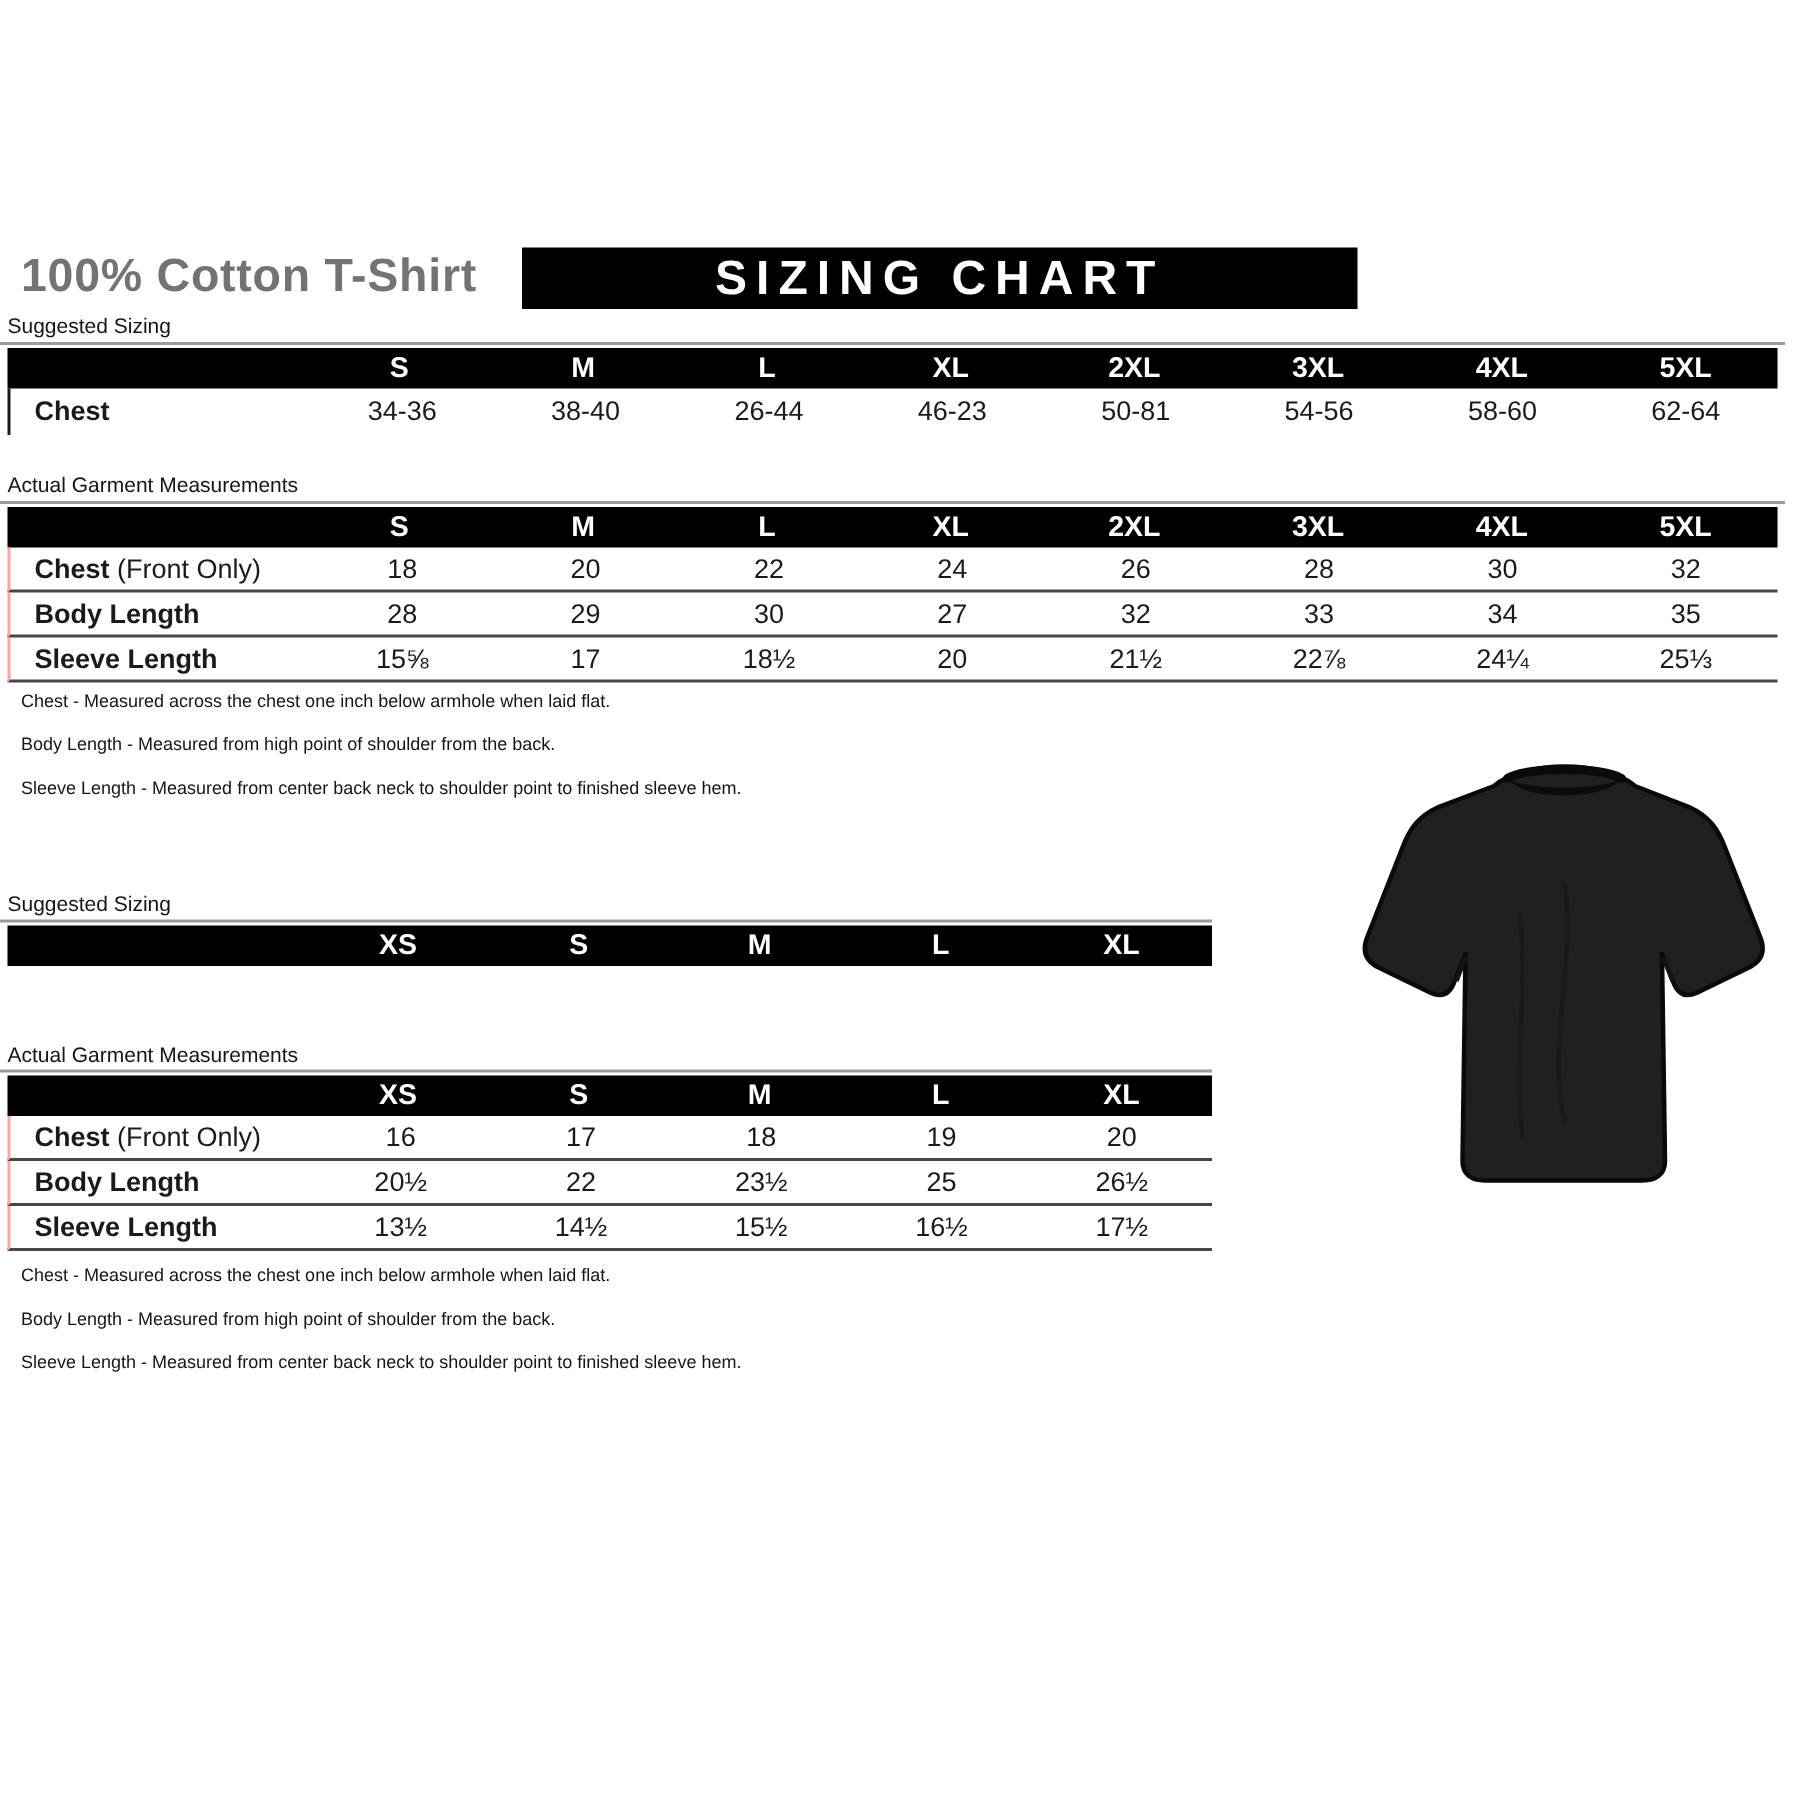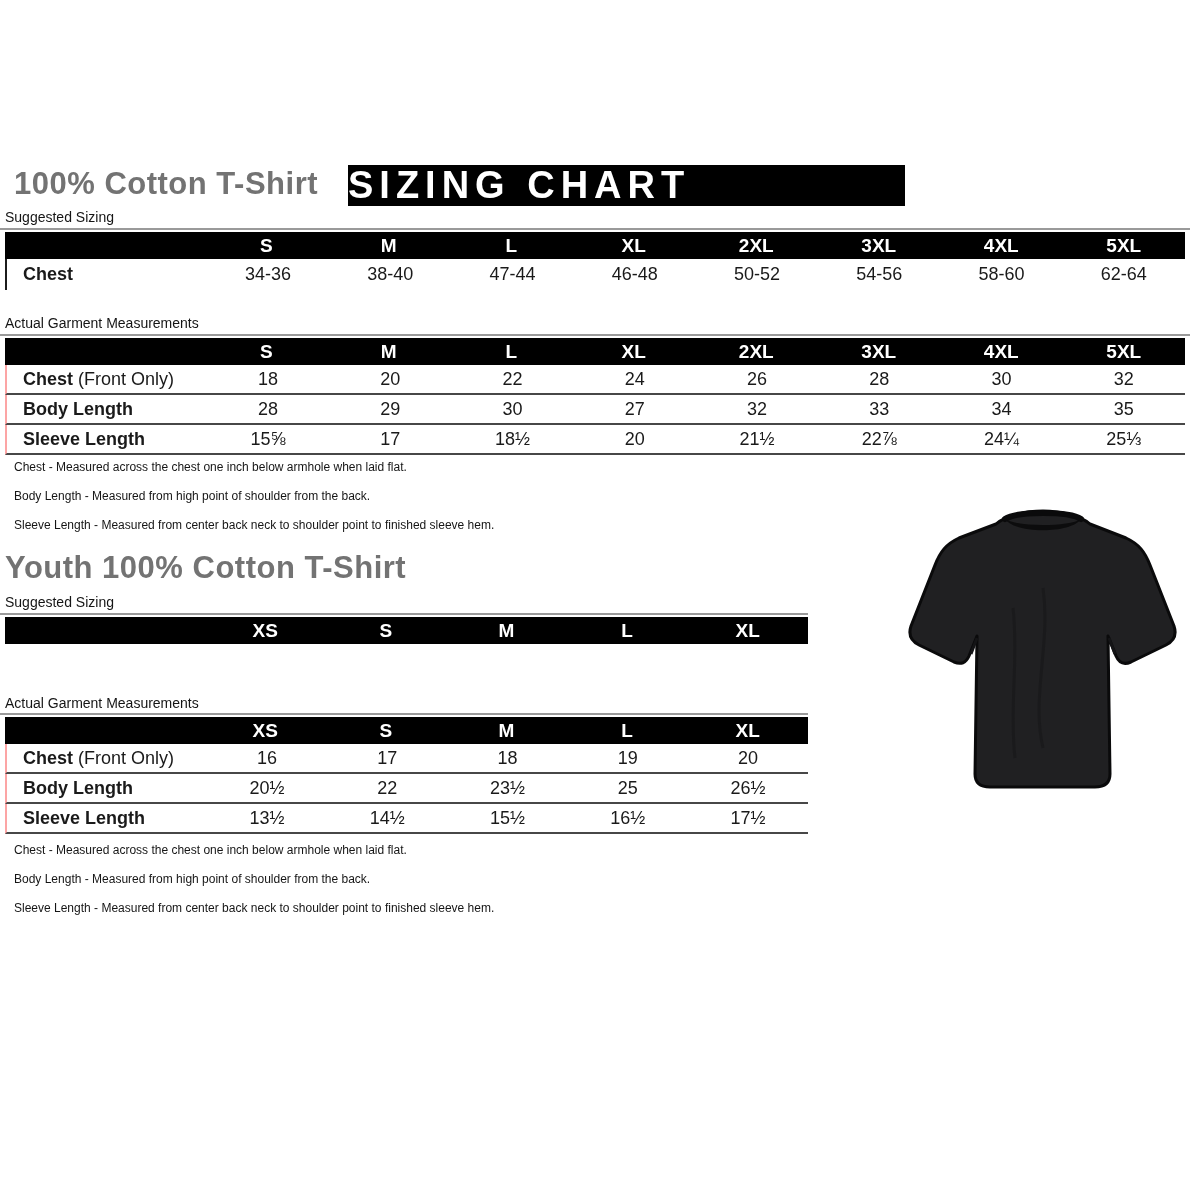--- a/index.html
+++ b/index.html
@@ -1,21 +1,21 @@
 <!DOCTYPE html>
 <html><head>
 <meta charset="utf-8">
 <style>
   html,body{margin:0;padding:0;background:#fff;}
   .canvas{position:relative;width:1200px;height:1200px;background:#ffffff;
           font-family:"Liberation Sans",sans-serif;color:#111;overflow:hidden;}
   .abs{position:absolute;}
   .title{font-size:31px;font-weight:bold;color:#737373;white-space:nowrap;letter-spacing:0.5px;}
-  .banner{background:#000;color:#fff;font-weight:bold;font-size:38px;letter-spacing:6px;
-          height:41px;line-height:41px;}
+  .banner{background:#000;color:#fff;font-weight:bold;font-size:32px;letter-spacing:6px;
+          text-align:center;height:41px;line-height:41px;}
   .seclabel{font-size:14px;color:#151515;white-space:nowrap;}
   .hline{height:2px;background:#9a9a9a;position:absolute;}
   .table{position:absolute;}
   .thead{display:flex;align-items:center;background:#000;color:#fff;height:27px;
          font-weight:bold;font-size:19px;}
   .row{display:flex;align-items:center;height:28px;font-size:18px;color:#1a1a1a;
        border-bottom:2px solid #474747;border-left:2px solid #fca5a5;}
   .row.noline{border-bottom:none;border-left:2px solid #1c1c1c;}
   .cell{flex:1;text-align:center;}
   .labelcell{flex:0 0 200px;text-align:left;padding-left:16px;box-sizing:border-box;}
@@ -44,23 +44,23 @@
       <div class="cell">3XL</div>
       <div class="cell">4XL</div>
       <div class="cell">5XL</div>
     </div>
     <div class="row noline" style="height:31px;">
       <div class="cell labelcell">
         <span class="b">Chest</span><span></span>
       </div>
       <div class="cell">34-36</div>
       <div class="cell">38-40</div>
-      <div class="cell">47-44</div>
-      <div class="cell">46-48</div>
-      <div class="cell">50-52</div>
+      <div class="cell">26-44</div>
+      <div class="cell">46-23</div>
+      <div class="cell">50-81</div>
       <div class="cell">54-56</div>
       <div class="cell">58-60</div>
       <div class="cell">62-64</div>
     </div>
   </div>
 
   <div class="abs seclabel" style="left:5px;top:315px;">Actual Garment Measurements</div>
   <div class="hline" style="left:0px;top:334px;width:1190px;"></div>
 
   <div class="table" style="left:5px;top:338px;width:1180px;">
@@ -113,21 +113,20 @@
       <div class="cell">22⅞</div>
       <div class="cell">24¼</div>
       <div class="cell">25⅓</div>
     </div>
   </div>
 
   <div class="abs note" style="left:14px;top:460px;">Chest - Measured across the chest one inch below armhole when laid flat.</div>
   <div class="abs note" style="left:14px;top:489px;">Body Length - Measured from high point of shoulder from the back.</div>
   <div class="abs note" style="left:14px;top:518px;">Sleeve Length - Measured from center back neck to shoulder point to finished sleeve hem.</div>
 
-  <div class="abs title" style="left:5px;top:550px;">Youth 100% Cotton T-Shirt</div>
 
   <div class="abs seclabel" style="left:5px;top:594px;">Suggested Sizing</div>
   <div class="hline" style="left:0px;top:613px;width:808px;"></div>
 
   <div class="table" style="left:5px;top:617px;width:803px;">
     <div class="thead">
       <div class="cell labelcell"></div>
       <div class="cell">XS</div>
       <div class="cell">S</div>
       <div class="cell">M</div>

